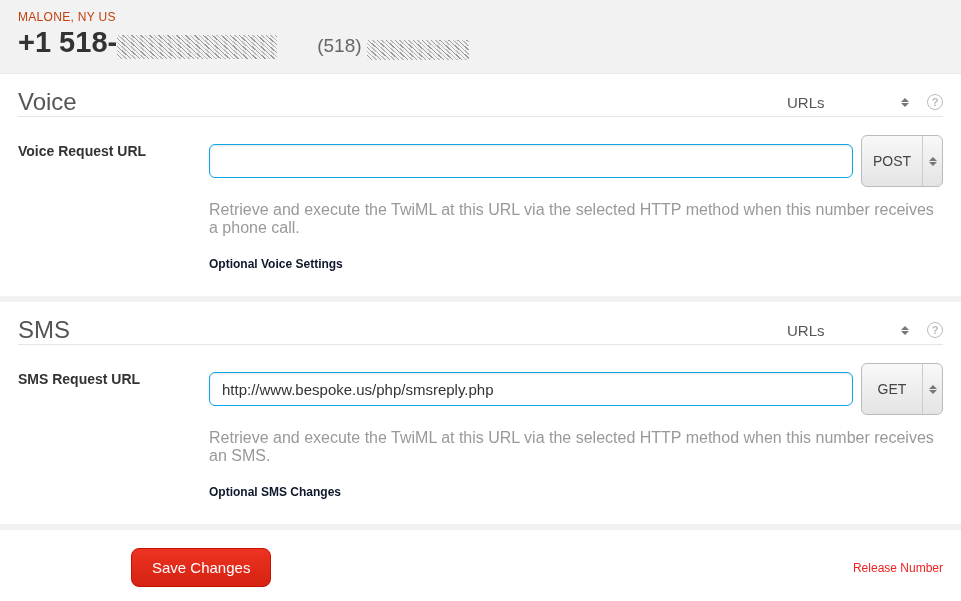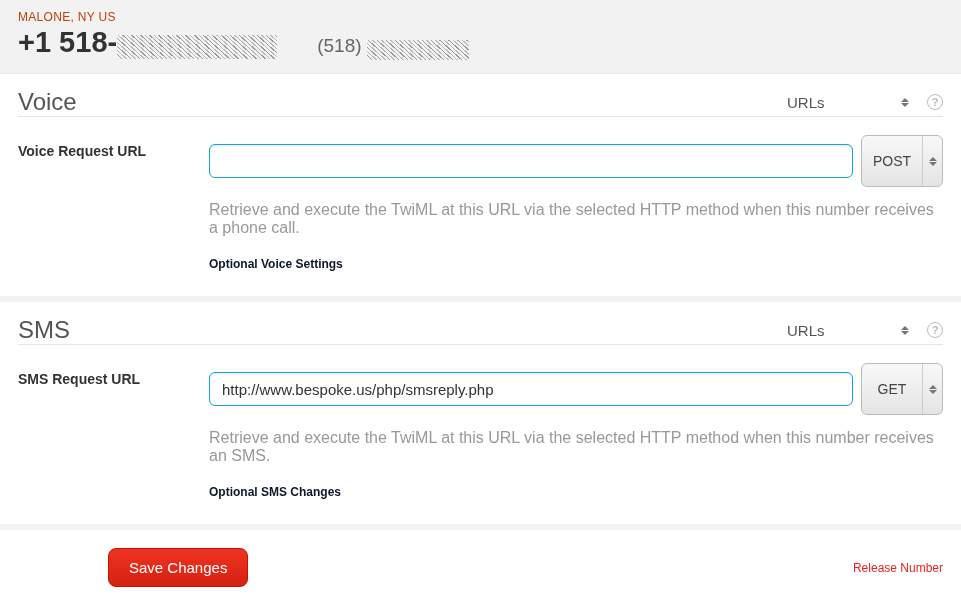--- a/index.html
+++ b/index.html
@@ -190,21 +190,21 @@
       color: #0f172a;
       margin-top: 20px;
       cursor: pointer;
     }
     .footer-section {
       padding: 18px;
       display: flex;
       align-items: center;
     }
     .footer-inner {
-      margin-left: 90px;
+      margin-left: 113px;
       flex: 1;
       display: flex;
       align-items: center;
       justify-content: space-between;
     }
     .save-button {
       background: linear-gradient(#ee3322, #d52211);
       color: #fff;
       border: 1px solid #c41100;
       border-radius: 8px;

